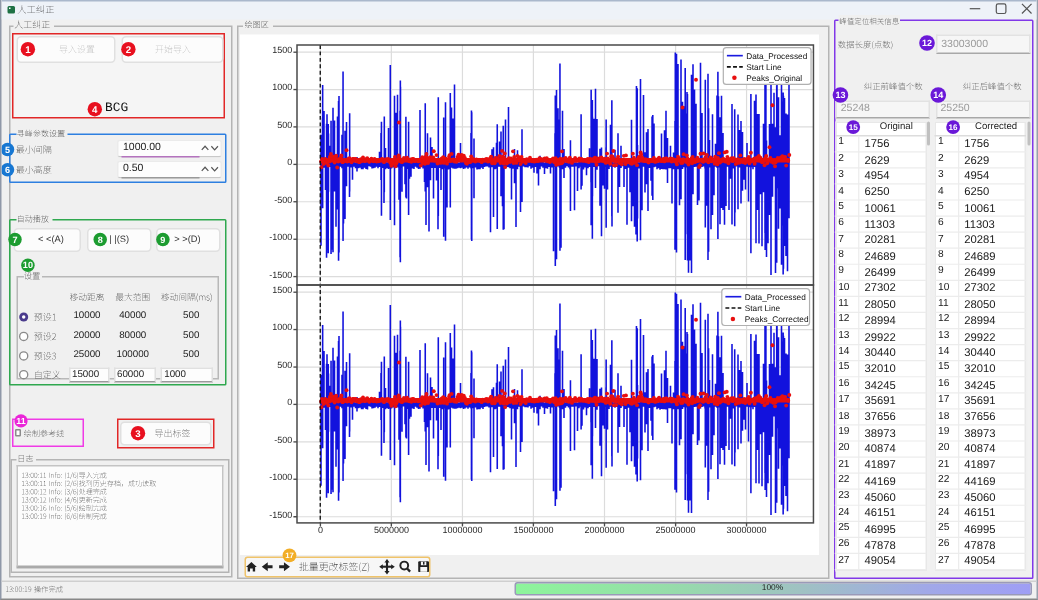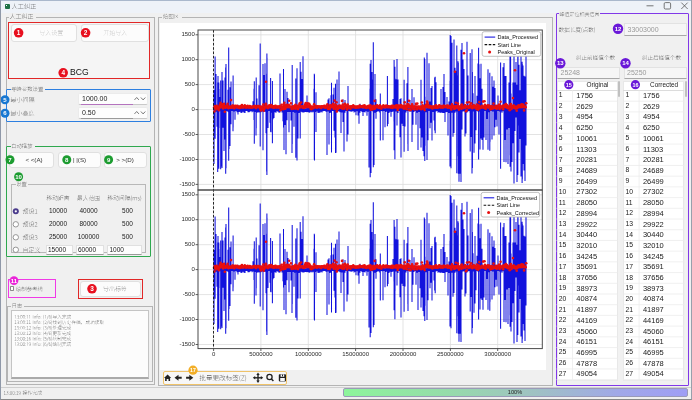--- a/index.html
+++ b/index.html
@@ -1,21 +1,21 @@
 <!DOCTYPE html>
 <html><head><meta charset="utf-8"><style>html,body{margin:0;padding:0;}*{box-sizing:border-box;}body{width:692px;height:400px;position:relative;background:#f0f0f0;overflow:hidden;border-left:1px solid #8f98a8;border-right:1px solid #98a0ac;border-bottom:1px solid #888;font-family:"Liberation Sans", sans-serif;}</style></head><body>
 <div style="position:absolute;left:0;top:0;width:692px;height:13px;background:#eef2f8;border-top:1px solid #aab8cc;"></div>
 <div style="position:absolute;left:4px;top:4px;width:5px;height:5px;background:#1e7145;border-radius:1px;"></div>
 <div style="position:absolute;left:5px;top:5px;width:1.4px;height:1.4px;background:#fff;"></div>
 <div style="position:absolute;left:4.5px;top:16.5px;width:149.5px;height:368px;border:1px solid #b4b4b4;"></div>
 <div style="position:absolute;left:7.5px;top:13.5px;width:27px;height:6px;background:#f0f0f0;"></div>
 <div style="position:absolute;left:7px;top:22px;width:141.5px;height:56.5px;border:1.4px solid #e12727;background:#f5f5f5;"></div>
 <div style="position:absolute;left:9.5px;top:24px;width:66px;height:17.5px;background:#fcfcfc;border:1px solid #e0e0e0;border-radius:3px;"></div>
 <div style="position:absolute;left:79.5px;top:24px;width:68.5px;height:17.5px;background:#fcfcfc;border:1px solid #e0e0e0;border-radius:3px;"></div>
-<div style="position:absolute;left:69px;top:67.21px;height:11.18px;line-height:11.18px;font-family:Liberation Sans, sans-serif;font-size:8.6px;font-weight:500;color:#111;text-align:right;white-space:nowrap;">BCG</div>
+<div style="position:absolute;left:69px;top:67.21px;height:11.18px;line-height:11.18px;font-family:Liberation Mono, monospace;font-size:8.6px;font-weight:500;color:#111;text-align:right;white-space:nowrap;">BCG</div>
 <div style="position:absolute;left:5px;top:89px;width:145px;height:32.5px;border:1.5px solid #2d7fe0;border-radius:1px;"></div>
 <div style="position:absolute;left:9.5px;top:86px;width:34px;height:6px;background:#f0f0f0;"></div>
 <div style="position:absolute;left:77px;top:92.8px;width:70px;height:12px;background:#fdfdfd;border:1px solid #ebebeb;border-bottom:1.3px solid #c9c9c9;border-radius:2px;"></div>
 <div style="position:absolute;left:79.5px;top:103.5px;width:52px;height:1.3px;background:#b473be;"></div>
 <div style="position:absolute;left:81px;top:93.85px;height:9.1px;line-height:9.1px;font-family:'Liberation Sans',sans-serif;font-size:7px;font-weight:400;color:#1a1a1a;text-align:left;white-space:nowrap;">1000.00</div>
 <div style="position:absolute;left:77px;top:106.8px;width:70px;height:12px;background:#fdfdfd;border:1px solid #ebebeb;border-bottom:1.3px solid #c9c9c9;border-radius:2px;"></div>
 <div style="position:absolute;left:79.5px;top:117.5px;width:52px;height:1.3px;background:#9a9a9a;"></div>
 <div style="position:absolute;left:81px;top:107.85px;height:9.1px;line-height:9.1px;font-family:'Liberation Sans',sans-serif;font-size:7px;font-weight:400;color:#1a1a1a;text-align:left;white-space:nowrap;">0.50</div>
 <div style="position:absolute;left:5px;top:146px;width:145px;height:111px;border:1.5px solid #2fa84f;border-radius:1px;"></div>
 <div style="position:absolute;left:9.5px;top:143px;width:24px;height:6px;background:#f0f0f0;"></div>

